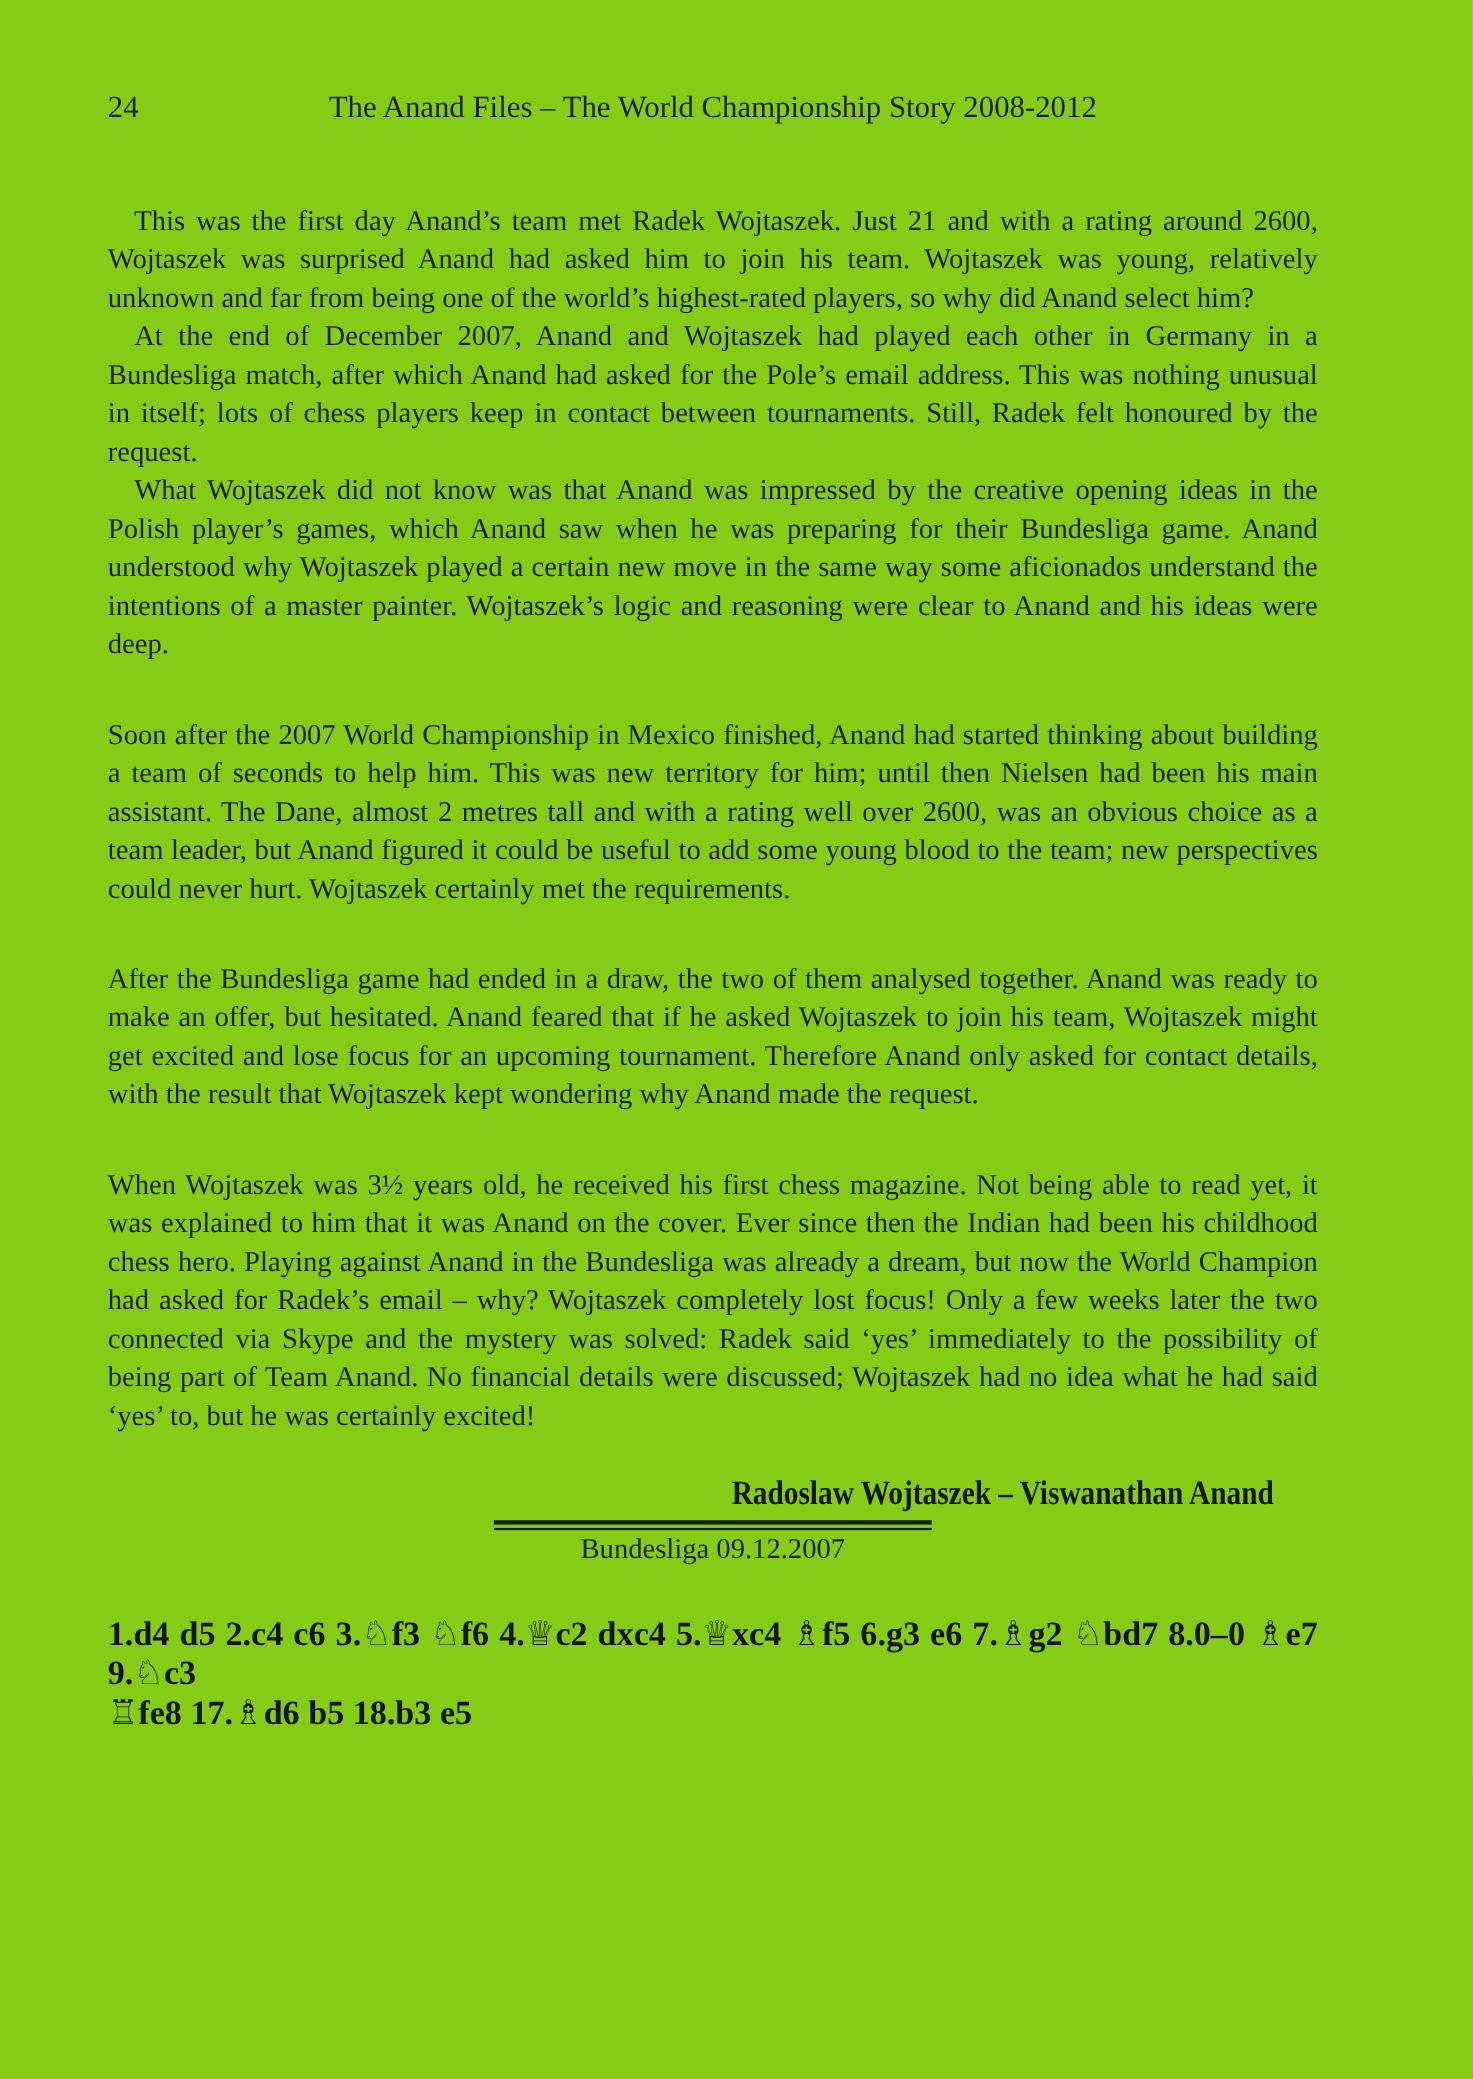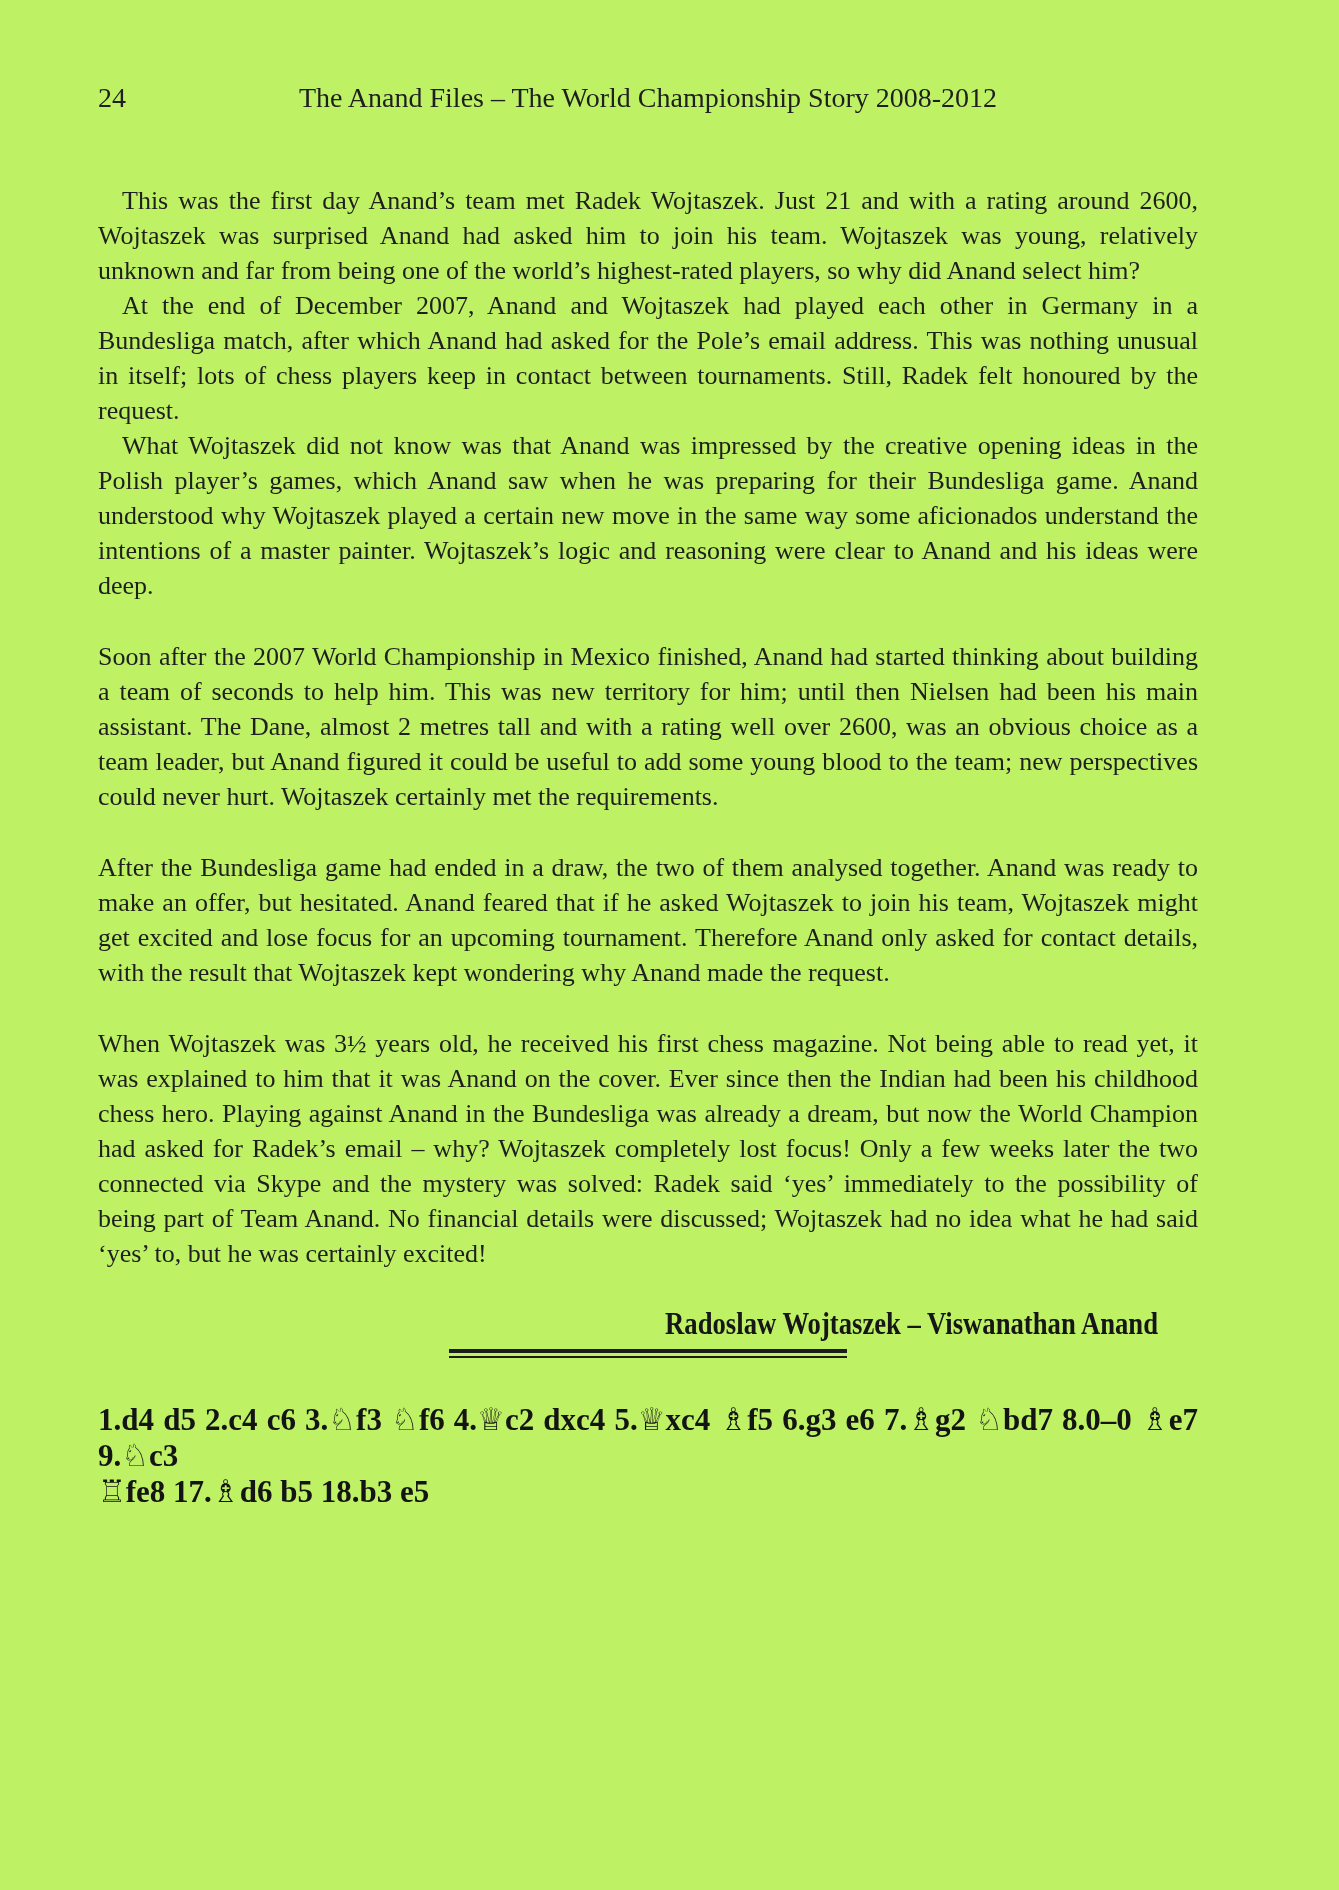--- a/index.html
+++ b/index.html
@@ -1,20 +1,20 @@
 <!DOCTYPE html>
 <html><head>
 <meta charset="utf-8">
 <style>
   html, body { margin: 0; padding: 0; background: #ffffff; }
   .page {
     position: relative;
     width: 1339px;
     height: 1890px;
-    background: #bef264;
+    background: #84cc16;
     font-family: "Liberation Serif", "DejaVu Serif", serif;
     color: #1f1f1f;
     overflow: hidden;
   }
   .content {
     position: absolute;
     left: 98px;
     top: 0;
     width: 1100px;
   }
@@ -37,21 +37,21 @@
   .body-text {
     margin-top: 66px;
   }
   .body-text p {
     margin: 0;
     font-size: 26px;
     line-height: 35px;
     text-align: justify;
   }
   .body-text p.indent { text-indent: 24px; }
-  .body-text p.spaced { margin-top: 36px; }
+  .body-text p.spaced { margin-top: 47px; }
   .game-heading {
     margin: 36px 0 0 0;
     text-align: right;
     font-size: 31px;
     line-height: 34px;
     font-weight: bold;
     color: #161616;
   }
   .game-heading .condensed {
     display: inline-block;
@@ -107,20 +107,21 @@
       <p class="spaced">After the Bundesliga game had ended in a draw, the two of them analysed together. Anand was ready to make an offer, but hesitated. Anand feared that if he asked Wojtaszek to join his team, Wojtaszek might get excited and lose focus for an upcoming tournament. Therefore Anand only asked for contact details, with the result that Wojtaszek kept wondering why Anand made the request.</p>
       <p class="spaced">When Wojtaszek was 3½ years old, he received his first chess magazine. Not being able to read yet, it was explained to him that it was Anand on the cover. Ever since then the Indian had been his childhood chess hero. Playing against Anand in the Bundesliga was already a dream, but now the World Champion had asked for Radek’s email – why? Wojtaszek completely lost focus! Only a few weeks later the two connected via Skype and the mystery was solved: Radek said ‘yes’ immediately to the possibility of being part of Team Anand. No financial details were discussed; Wojtaszek had no idea what he had said ‘yes’ to, but he was certainly excited!</p>
     </main>
 
     <section>
       <h2 class="game-heading"><span class="condensed">Radoslaw Wojtaszek – Viswanathan Anand</span></h2>
       <div class="double-rule">
         <div class="bar-thick"></div>
         <div class="bar-thin"></div>
       </div>
+      <div class="game-event">Bundesliga 09.12.2007</div>
       <div class="moves">
         <div class="move-line">1.d4 d5 2.c4 c6 3.♘f3 ♘f6 4.♕c2 dxc4 5.♕xc4 ♗f5 6.g3 e6 7.♗g2 ♘bd7 8.0–0 ♗e7 9.♘c3</div>
         <div class="move-line last">♖fe8 17.♗d6 b5 18.b3 e5</div>
       </div>
     </section>
 
   </div>
 </div>
 
 </body></html>

